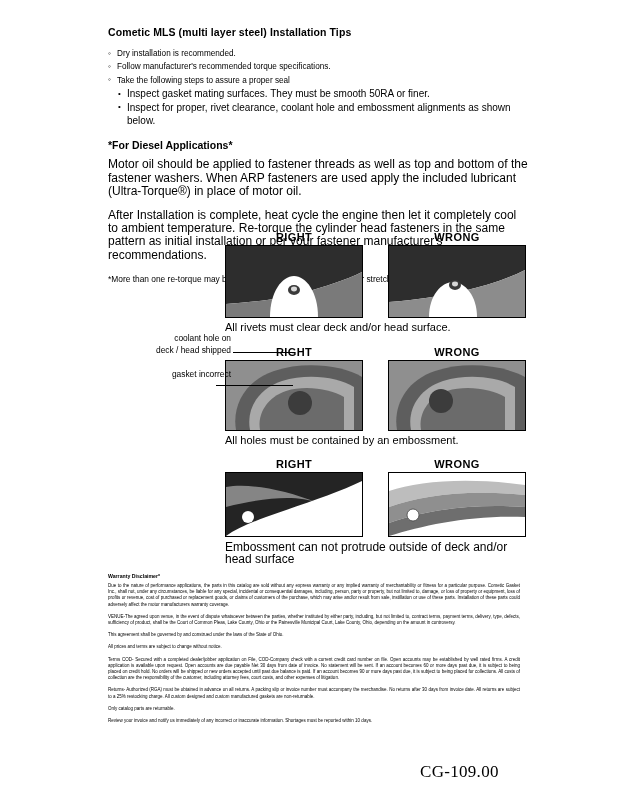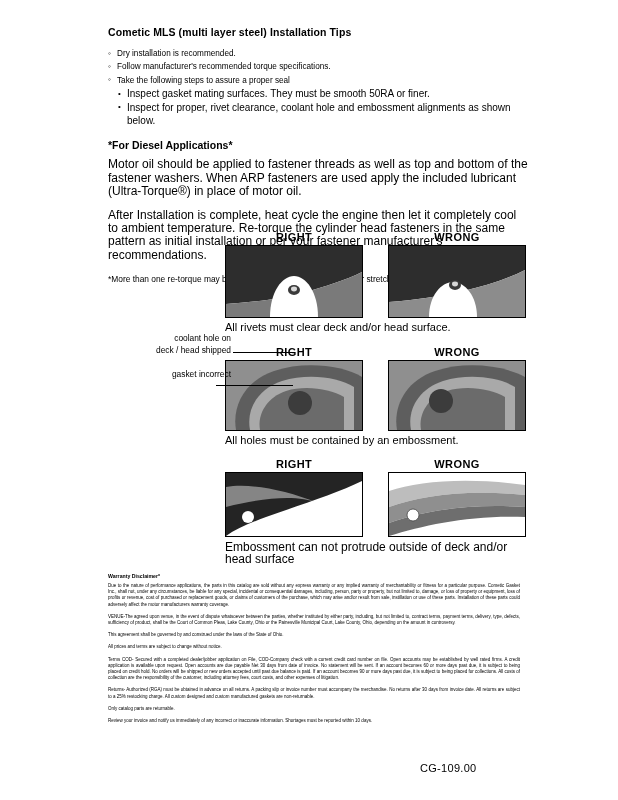--- a/index.html
+++ b/index.html
@@ -164,22 +164,23 @@
   .warranty p {
     font-size: 4.5px;
     line-height: 6.2px;
     margin: 0 0 6px 0;
     text-align: justify;
   }
   .docnum {
     position: absolute;
     left: 420px;
     top: 762px;
-    font-size: 11px;
+    font-size: 17px;
     letter-spacing: 0.3px;
+    font-family: Liberation Serif, serif;
   }
 </style>
 </head>
 <body>
 
 <div class="page">
 
   <div class="content">
     <h1 class="title">Cometic MLS (multi layer steel) Installation Tips</h1>
 

